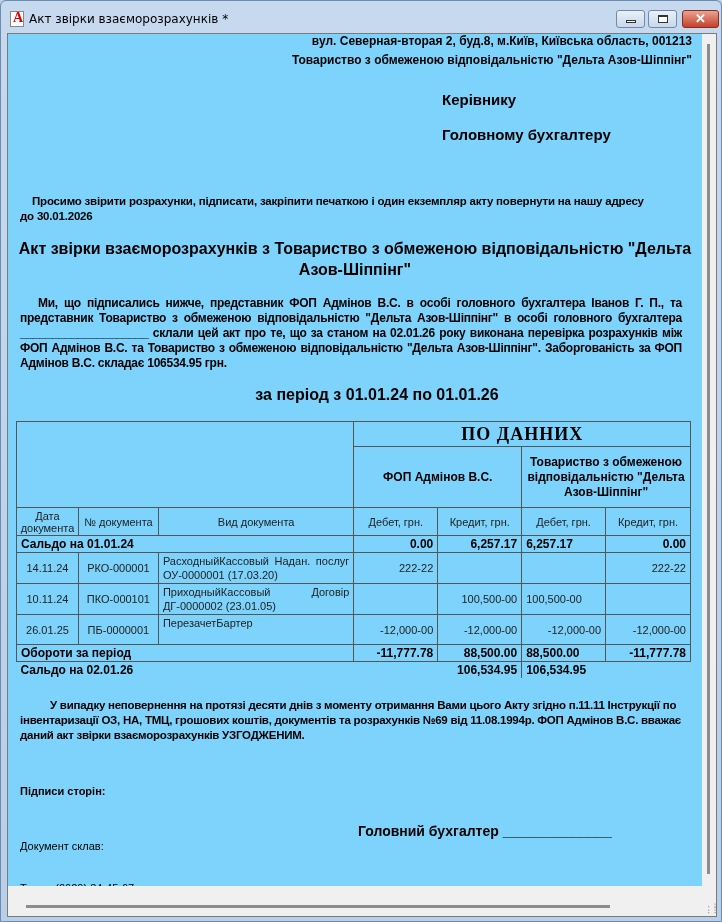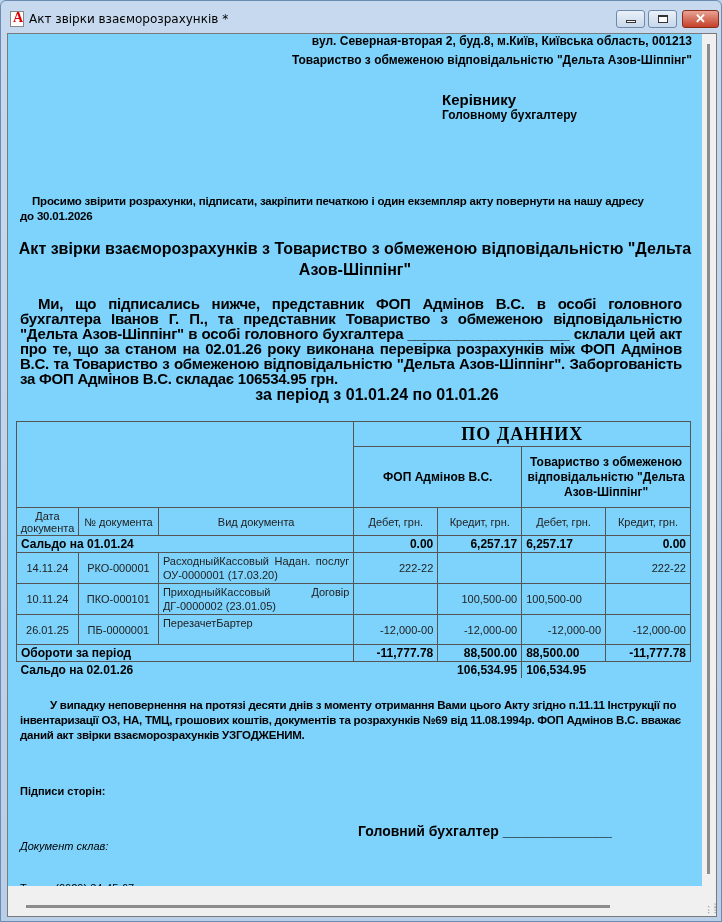--- a/index.html
+++ b/index.html
@@ -31,42 +31,42 @@
     .hscroll { position: absolute; left: 0; top: 864px; width: 694px; height: 18px; background: #f0f0f0; }
     .hthumb { position: absolute; left: 18px; top: 7px; width: 584px; height: 3px; background: #8c8c8c; }
     .grip { position: absolute; left: 696px; top: 868px; width: 12px; height: 12px; color: #aaa; font-size: 9px; line-height: 6px; }
 
     .doc { font-family: "Liberation Sans", sans-serif; color: #000; }
     .abs { position: absolute; }
 
     .hdr-addr { right: 10px; top: 0px; font-size: 12px; font-weight: bold; text-align: right; width: 680px; }
     .hdr-org { right: 10px; top: 19px; font-size: 12px; font-weight: bold; text-align: right; width: 680px; }
     .to1 { left: 434px; top: 57px; font-size: 15px; font-weight: bold; }
-    .to2 { left: 434px; top: 74px; font-size: 12px; font-weight: bold; }
+    .to2 { left: 434px; top: 92px; font-size: 15px; font-weight: bold; }
     .request { left: 12px; top: 160px; width: 640px; font-size: 11.5px; font-weight: bold; line-height: 15px; text-indent: 12px; letter-spacing: -0.2px; }
     .act-title { left: 0; top: 204px; width: 694px; font-size: 16px; font-weight: bold; text-align: center; line-height: 21px; }
-    .intro { left: 12px; top: 262px; width: 662px; font-size: 15px; font-weight: bold; line-height: 15px; text-indent: 18px; text-align: justify; letter-spacing: -0.25px; }
+    .intro { left: 12px; top: 262px; width: 662px; font-size: 12px; font-weight: bold; line-height: 15px; text-indent: 18px; text-align: justify; letter-spacing: -0.25px; }
     .period { left: 0; top: 352px; width: 694px; font-size: 16px; font-weight: bold; text-align: center; padding-left: 44px; }
 
     table.recon { position: absolute; left: 8px; top: 387px; width: 675px; border-collapse: collapse; font-size: 11px; }
     table.recon td { border: 1px solid #555; padding: 1px 4px; vertical-align: middle; }
     .po { font-family: "Liberation Serif", serif; font-size: 18px; font-weight: bold; text-align: center; height: 25px; letter-spacing: 1px; }
     .party { font-weight: bold; font-size: 12px; text-align: center; height: 61px; line-height: 15px; }
     .colh td { text-align: center; font-size: 11px; height: 28px; color: #222; }
     .num { text-align: right; }
     .cen { text-align: center; }
     .sum td { font-weight: bold; font-size: 12px; height: 15px; padding-top: 0; padding-bottom: 0; }
     .row td { height: 30px; font-size: 11px; color: #222; }
     .row td.vid { vertical-align: top; line-height: 14px; text-align: justify; text-align-last: auto; }
 
     .warn { left: 12px; top: 664px; width: 670px; font-size: 11.5px; font-weight: bold; line-height: 15px; text-indent: 30px; letter-spacing: -0.25px; }
     .sigs { left: 12px; top: 751px; font-size: 11px; font-weight: bold; }
     .sig-left { left: 12px; top: 789px; font-size: 11px; font-weight: bold; }
     .sig-right { left: 350px; top: 789px; font-size: 14px; font-weight: bold; }
-    .made { left: 12px; top: 806px; font-size: 11px; font-style: italic; }
+    .made { left: 12px; top: 806px; font-size: 11px; }
     .tel { left: 12px; top: 848px; font-size: 11px; }
     .tel .v { margin-left: 14px; }
   </style>
 </head>
 <body>
 
 <div class="window">
   <div class="titlebar">
     <div class="app-icon">
         <span>A</span>

